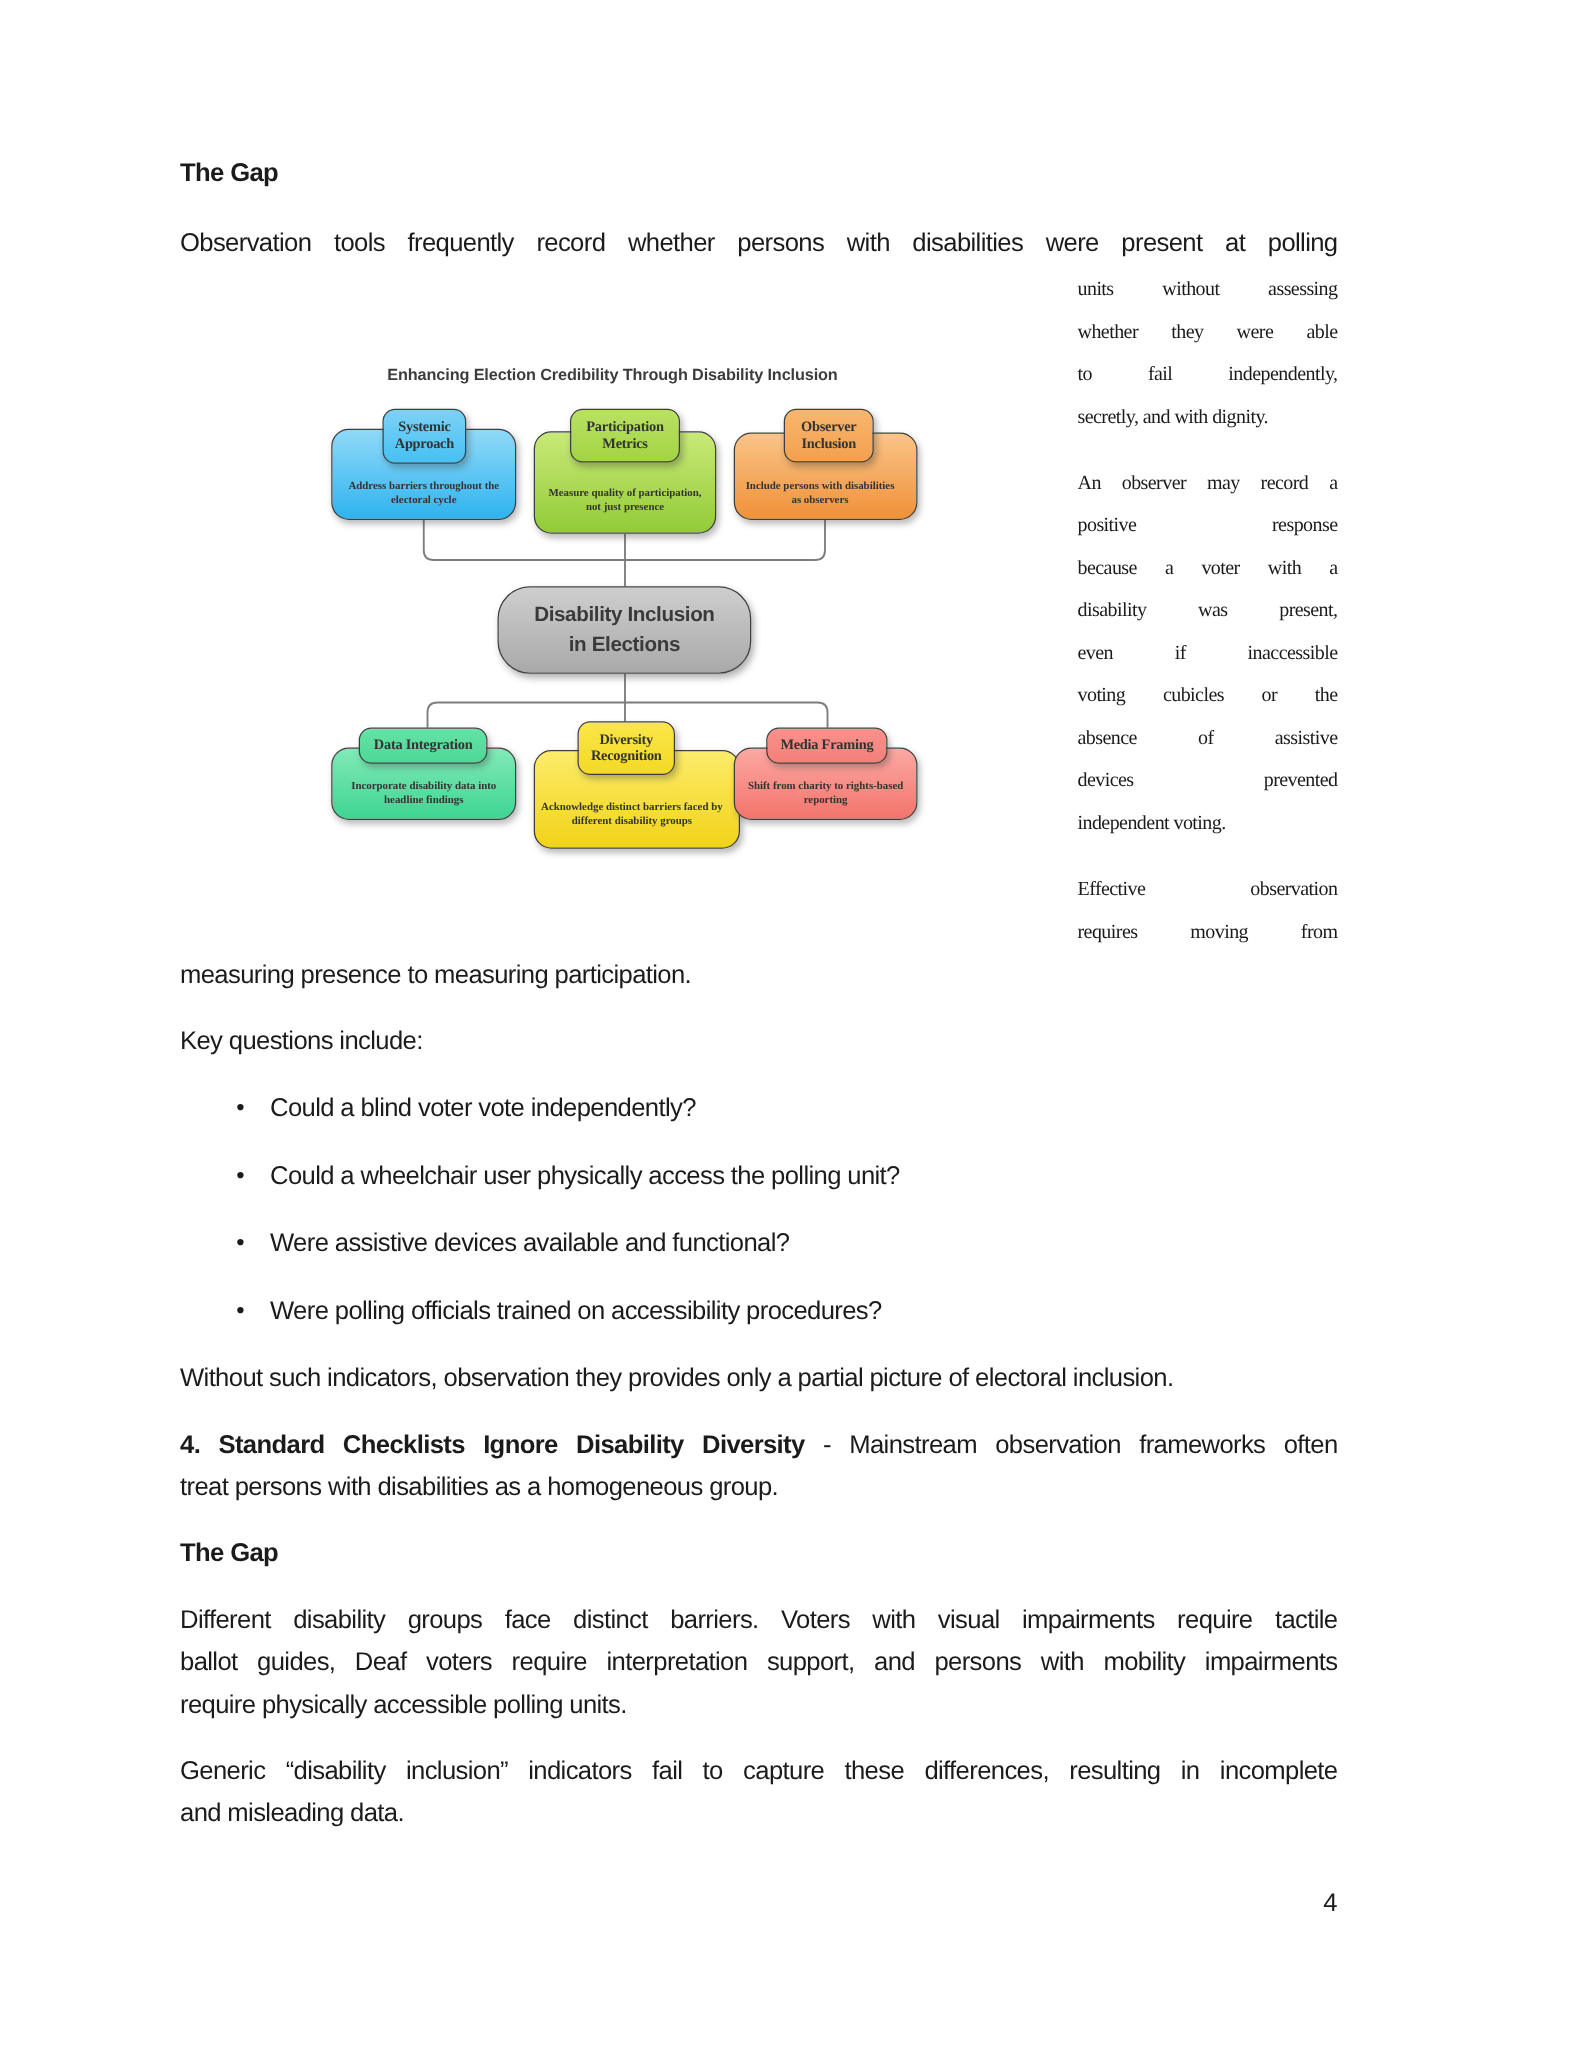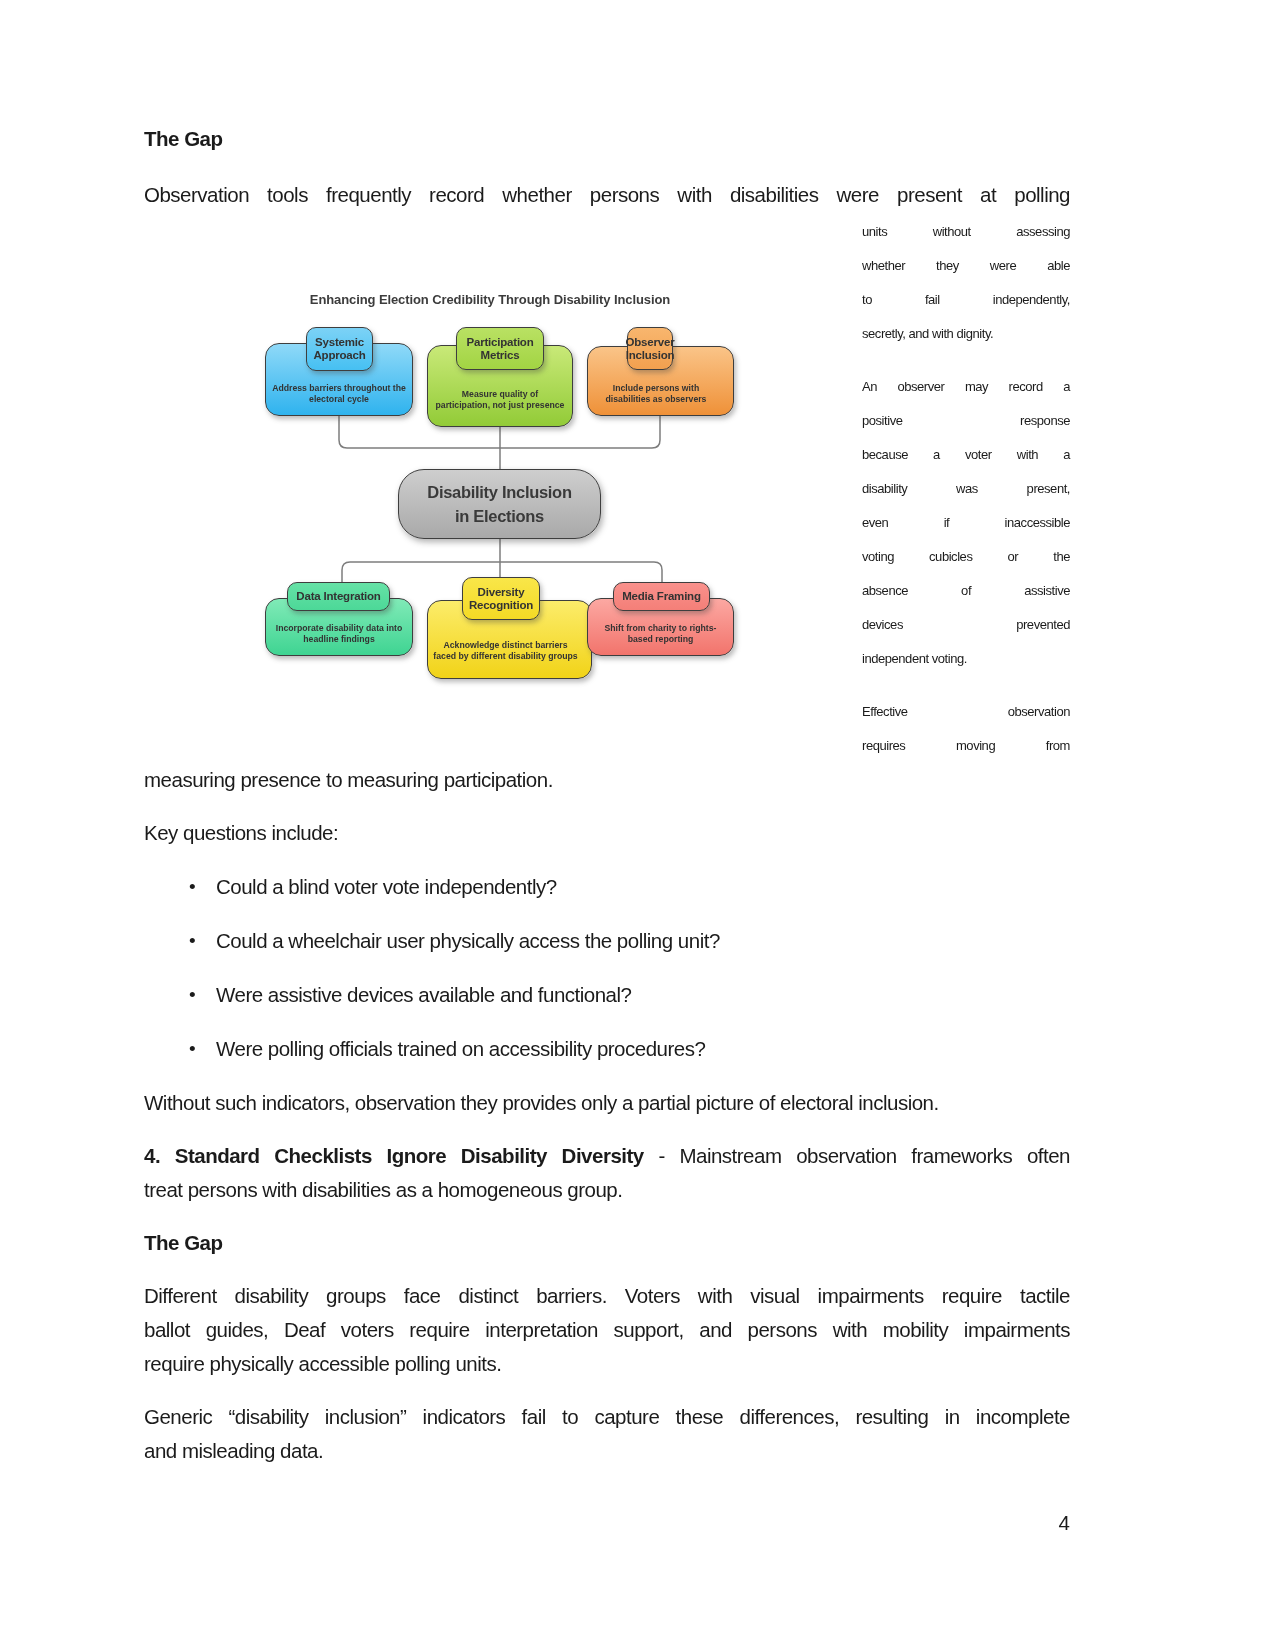--- a/index.html
+++ b/index.html
@@ -12,36 +12,37 @@
   .tline{
     left:144px;width:926px;height:34px;line-height:34px;
     font-size:20.5px;letter-spacing:-0.5px;white-space:nowrap;
   }
   .jl{white-space:normal;text-align:justify;text-align-last:justify;}
   .ll{text-align:left;}
   .bold{font-weight:bold;}
   .h1{font-weight:bold;}
   
   .rcol{left:862px;width:208px;}
-  .rcl{height:34px;line-height:34px;font-size:13px;letter-spacing:-0.45px;}
+  .rcl{height:34px;line-height:34px;font-size:16px;letter-spacing:-0.45px;font-family:Liberation Serif, serif;}
   .bullet-item{padding-left:72px;}
   .bullet-dot{position:absolute;left:38px;top:0;width:20px;text-align:center;font-size:19px;}
   .pagenum{left:1030px;top:1506px;width:40px;height:34px;line-height:34px;font-size:20.5px;text-align:right;}
 
   
   .diagram{left:235px;top:262px;width:510px;height:425px;}
   .dg-title{
     position:absolute;left:0;top:30px;width:100%;text-align:center;
     font-size:13px;font-weight:bold;color:#3c3c3c;letter-spacing:-0.1px;
   }
   .dg-svg{position:absolute;left:0;top:0;width:510px;height:425px;}
   .node,.tab{
     position:absolute;border:1.5px solid #3e3e3e;box-sizing:border-box;
     color:#333;text-align:center;
     box-shadow:2px 3px 5px rgba(60,60,60,0.35);
+    font-family:Liberation Serif, serif;
   }
   .node{
     border-radius:14px;display:flex;flex-direction:column;
     justify-content:center;align-items:center;
     font-size:8.7px;font-weight:bold;line-height:11px;
   }
   .tab{
     border-radius:10px;display:flex;justify-content:center;align-items:center;
     font-size:11.5px;font-weight:bold;line-height:13px;letter-spacing:-0.2px;
     padding:2px 4px;
@@ -68,21 +69,21 @@
   .t-yellow{background:linear-gradient(#f9e649,#f4da25);}
   .c-red   {background:linear-gradient(#fca8a2,#f2746c);}
   .t-red   {background:linear-gradient(#f9918c,#f47f78);}
 
   
   .nb-blue  {left:30px; top:81px; width:148px;height:73px;padding:28px 6px 0 6px;}
   .tb-blue  {left:71px; top:65px; width:67px; height:44px;}
   .nb-green {left:192px;top:83px; width:146px;height:82px;padding:28px 6px 0 6px;}
   .tb-green {left:221px;top:65px; width:88px; height:43px;}
   .nb-orange{left:352px;top:84px; width:147px;height:70px;padding:26px 15px 0 6px;}
-  .tb-orange{left:392px;top:65px; width:46px; height:43px;}
+  .tb-orange{left:392px;top:65px; width:72px; height:43px;}
   .nb-central{left:163px;top:207px;width:203px;height:70px;}
   .nb-teal  {left:30px; top:336px;width:148px;height:58px;padding:14px 6px 0 6px;}
   .tb-teal  {left:52px; top:320px;width:103px;height:29px;}
   .nb-yellow{left:192px;top:338px;width:165px;height:79px;padding:22px 12px 0 4px;}
   .tb-yellow{left:227px;top:315px;width:78px; height:43px;}
   .nb-red   {left:352px;top:336px;width:147px;height:58px;padding:14px 6px 0 6px;}
   .tb-red   {left:378px;top:320px;width:97px; height:29px;}
 </style>
 </head>
 <body>

